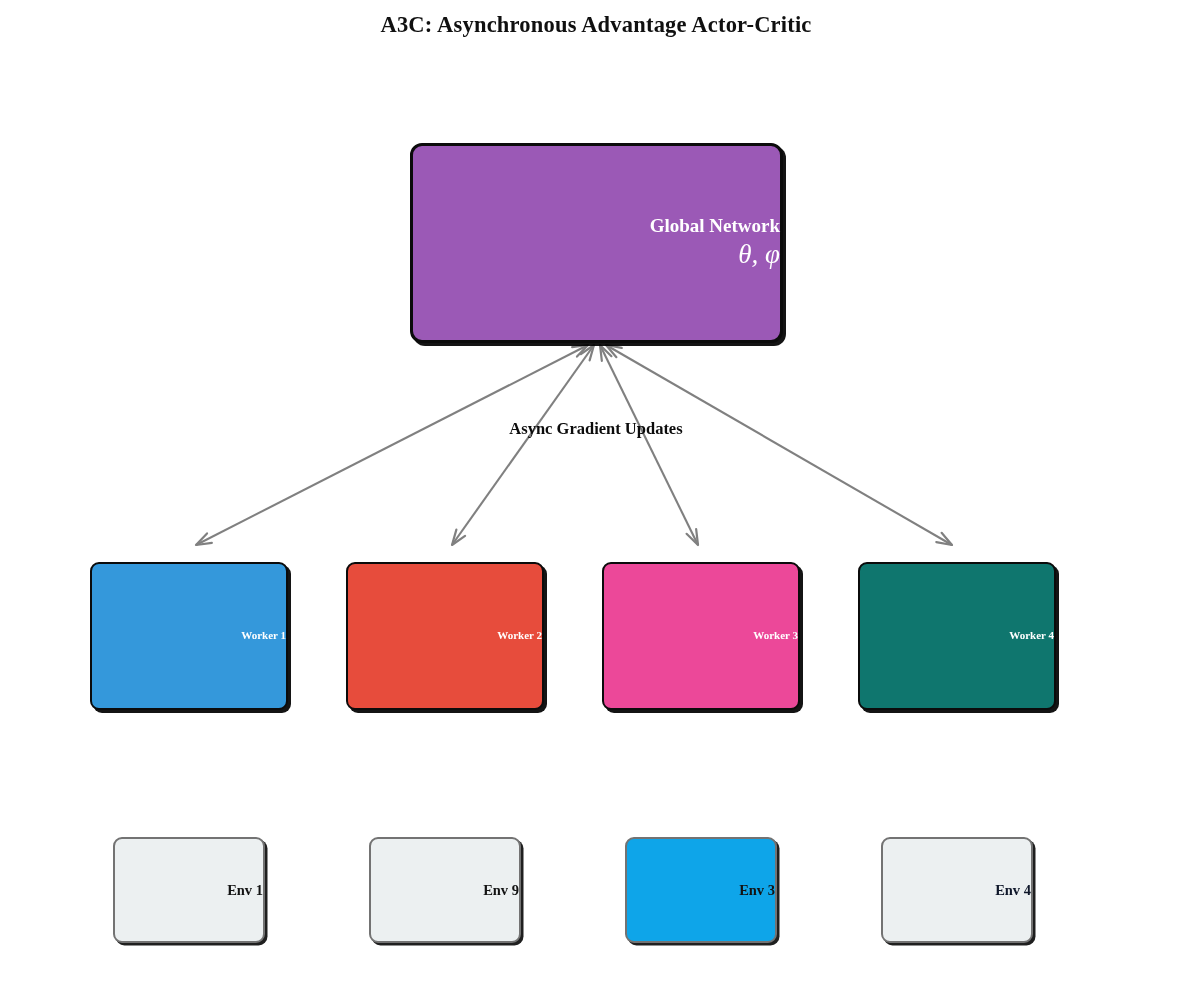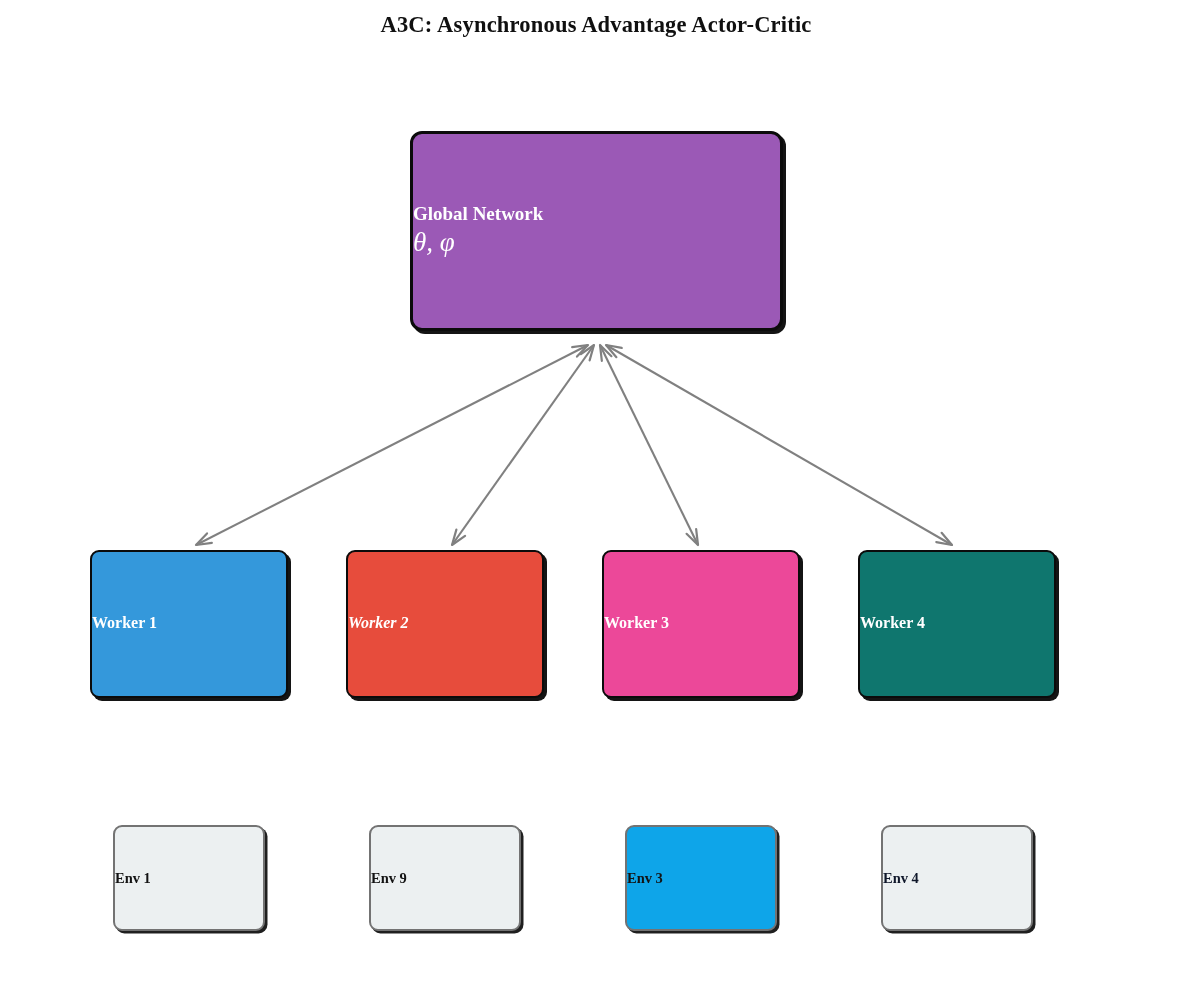--- a/index.html
+++ b/index.html
@@ -42,23 +42,24 @@
     color: #101010;
     letter-spacing: 0.2px;
   }
 
   
   .node {
     position: absolute;
     box-sizing: border-box;
     display: flex;
     flex-direction: column;
-    align-items: flex-start;
+    align-items: flex-end;
     justify-content: center;
     text-align: center;
+    margin-top: 12px;
   }
 
   .node.global-node {
     border: 3px solid #0b0b0b;
     border-radius: 12px;
     box-shadow: 3px 3px 0 rgba(0,0,0,0.92);
   }
   .node.worker-node {
     border: 2.5px solid #0b0b0b;
     border-radius: 9px;
@@ -77,21 +78,21 @@
     line-height: 1.18;
   }
   .global-params {
     font-size: 27px;
     font-style: italic;
     color: #ffffff;
     line-height: 1.22;
     margin-top: 1px;
   }
   .worker-label {
-    font-size: 16px;
+    font-size: 11px;
     font-weight: bold;
     color: #ffffff;
     position: relative;
     top: -1px;
   }
   .env-label {
     font-size: 14.5px;
     font-weight: bold;
     color: #131313;
   }
@@ -140,21 +141,21 @@
   <div class="node global-node" id="global-node" style="left: 410px; top: 131px; width: 373px; height: 200px; background: rgb(155, 89, 182); border-color: rgb(11, 11, 11);">
     <div class="global-title">Global Network</div>
     <div class="global-params">θ, φ</div>
   </div>
 
   <div id="workers-container">
       <div class="node worker-node" style="left: 90px; top: 550px; width: 198px; height: 148px; background: rgb(52, 152, 219); border-color: rgb(11, 11, 11);">
         <div class="worker-label" style="color: rgb(255, 255, 255);">Worker 1</div>
       </div>
       <div class="node worker-node" style="left: 346px; top: 550px; width: 198px; height: 148px; background: rgb(231, 76, 60); border-color: rgb(11, 11, 11);">
-        <div class="worker-label" style="color: rgb(255, 255, 255); font-style: italic;">Worker 2</div>
+        <div class="worker-label" style="color: rgb(255, 255, 255);">Worker 2</div>
       </div>
       <div class="node worker-node" style="left: 602px; top: 550px; width: 198px; height: 148px; background: #ec4899; border-color: rgb(11, 11, 11);">
         <div class="worker-label" style="color: rgb(255, 255, 255);">Worker 3</div>
       </div>
       <div class="node worker-node" style="left: 858px; top: 550px; width: 198px; height: 148px; background: #0f766e; border-color: rgb(11, 11, 11);">
         <div class="worker-label" style="color: rgb(255, 255, 255);">Worker 4</div>
       </div>
     </div>
   <div id="envs-container">
       <div class="node env-node" style="left: 113px; top: 825px; width: 152px; height: 106px; background: rgb(236, 240, 241);">
@@ -164,14 +165,15 @@
         <div class="env-label" style="color: rgb(19, 19, 19);">Env 9</div>
       </div>
       <div class="node env-node" style="left: 625px; top: 825px; width: 152px; height: 106px; background: #0ea5e9;">
         <div class="env-label" style="color: rgb(19, 19, 19);">Env 3</div>
       </div>
       <div class="node env-node" style="left: 881px; top: 825px; width: 152px; height: 106px; background: rgb(236, 240, 241);">
         <div class="env-label" style="color: #0f172a;">Env 4</div>
       </div>
     </div>
 
+  <div class="edge-label" id="edge-label" style="left: 0px; top: 419px; width: 1192px; transform: translateX(0px);">Async Gradient Updates</div>
 
 </div>
 
 </body></html>

